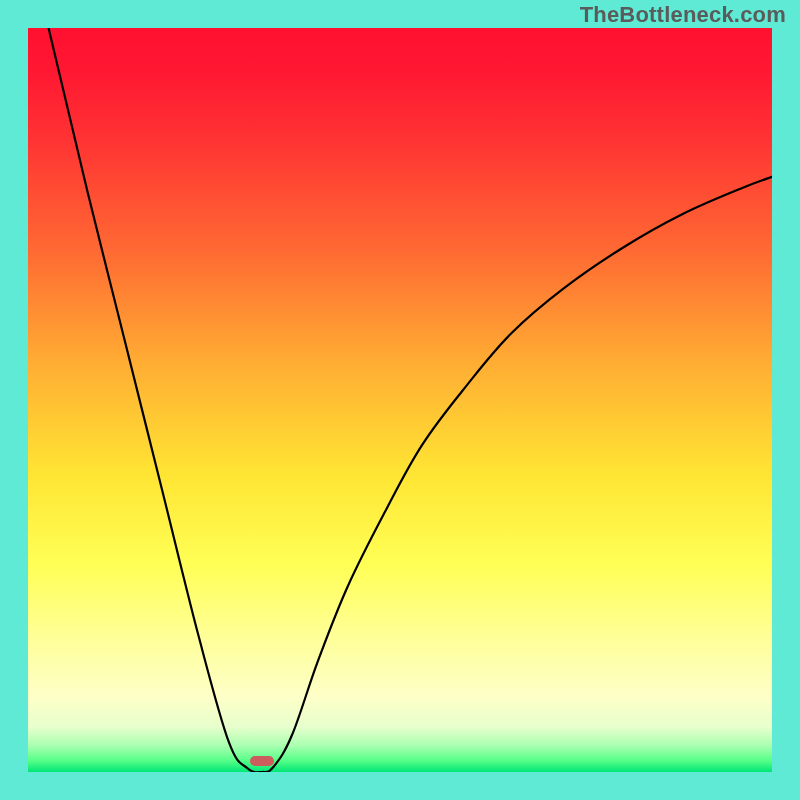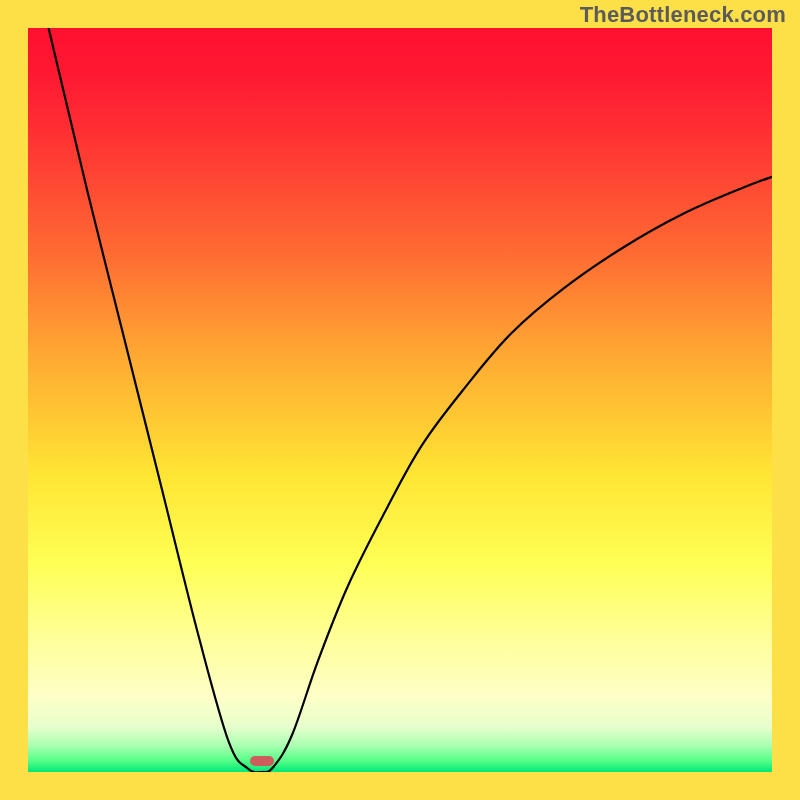--- a/index.html
+++ b/index.html
@@ -10,21 +10,21 @@
     background: #000;
     overflow: hidden;
     font-family: Arial, Helvetica, sans-serif;
   }
   .frame {
     position: absolute;
     top: 0;
     left: 0;
     width: 800px;
     height: 800px;
-    background: #fde047;
+    background: #5eead4;
   }
   .watermark {
     position: absolute;
     top: 2px;
     right: 14px;
     color: #5b5b5b;
     font-size: 22px;
     font-weight: 600;
     letter-spacing: 0.2px;
     font-family: Arial, Helvetica, sans-serif;

